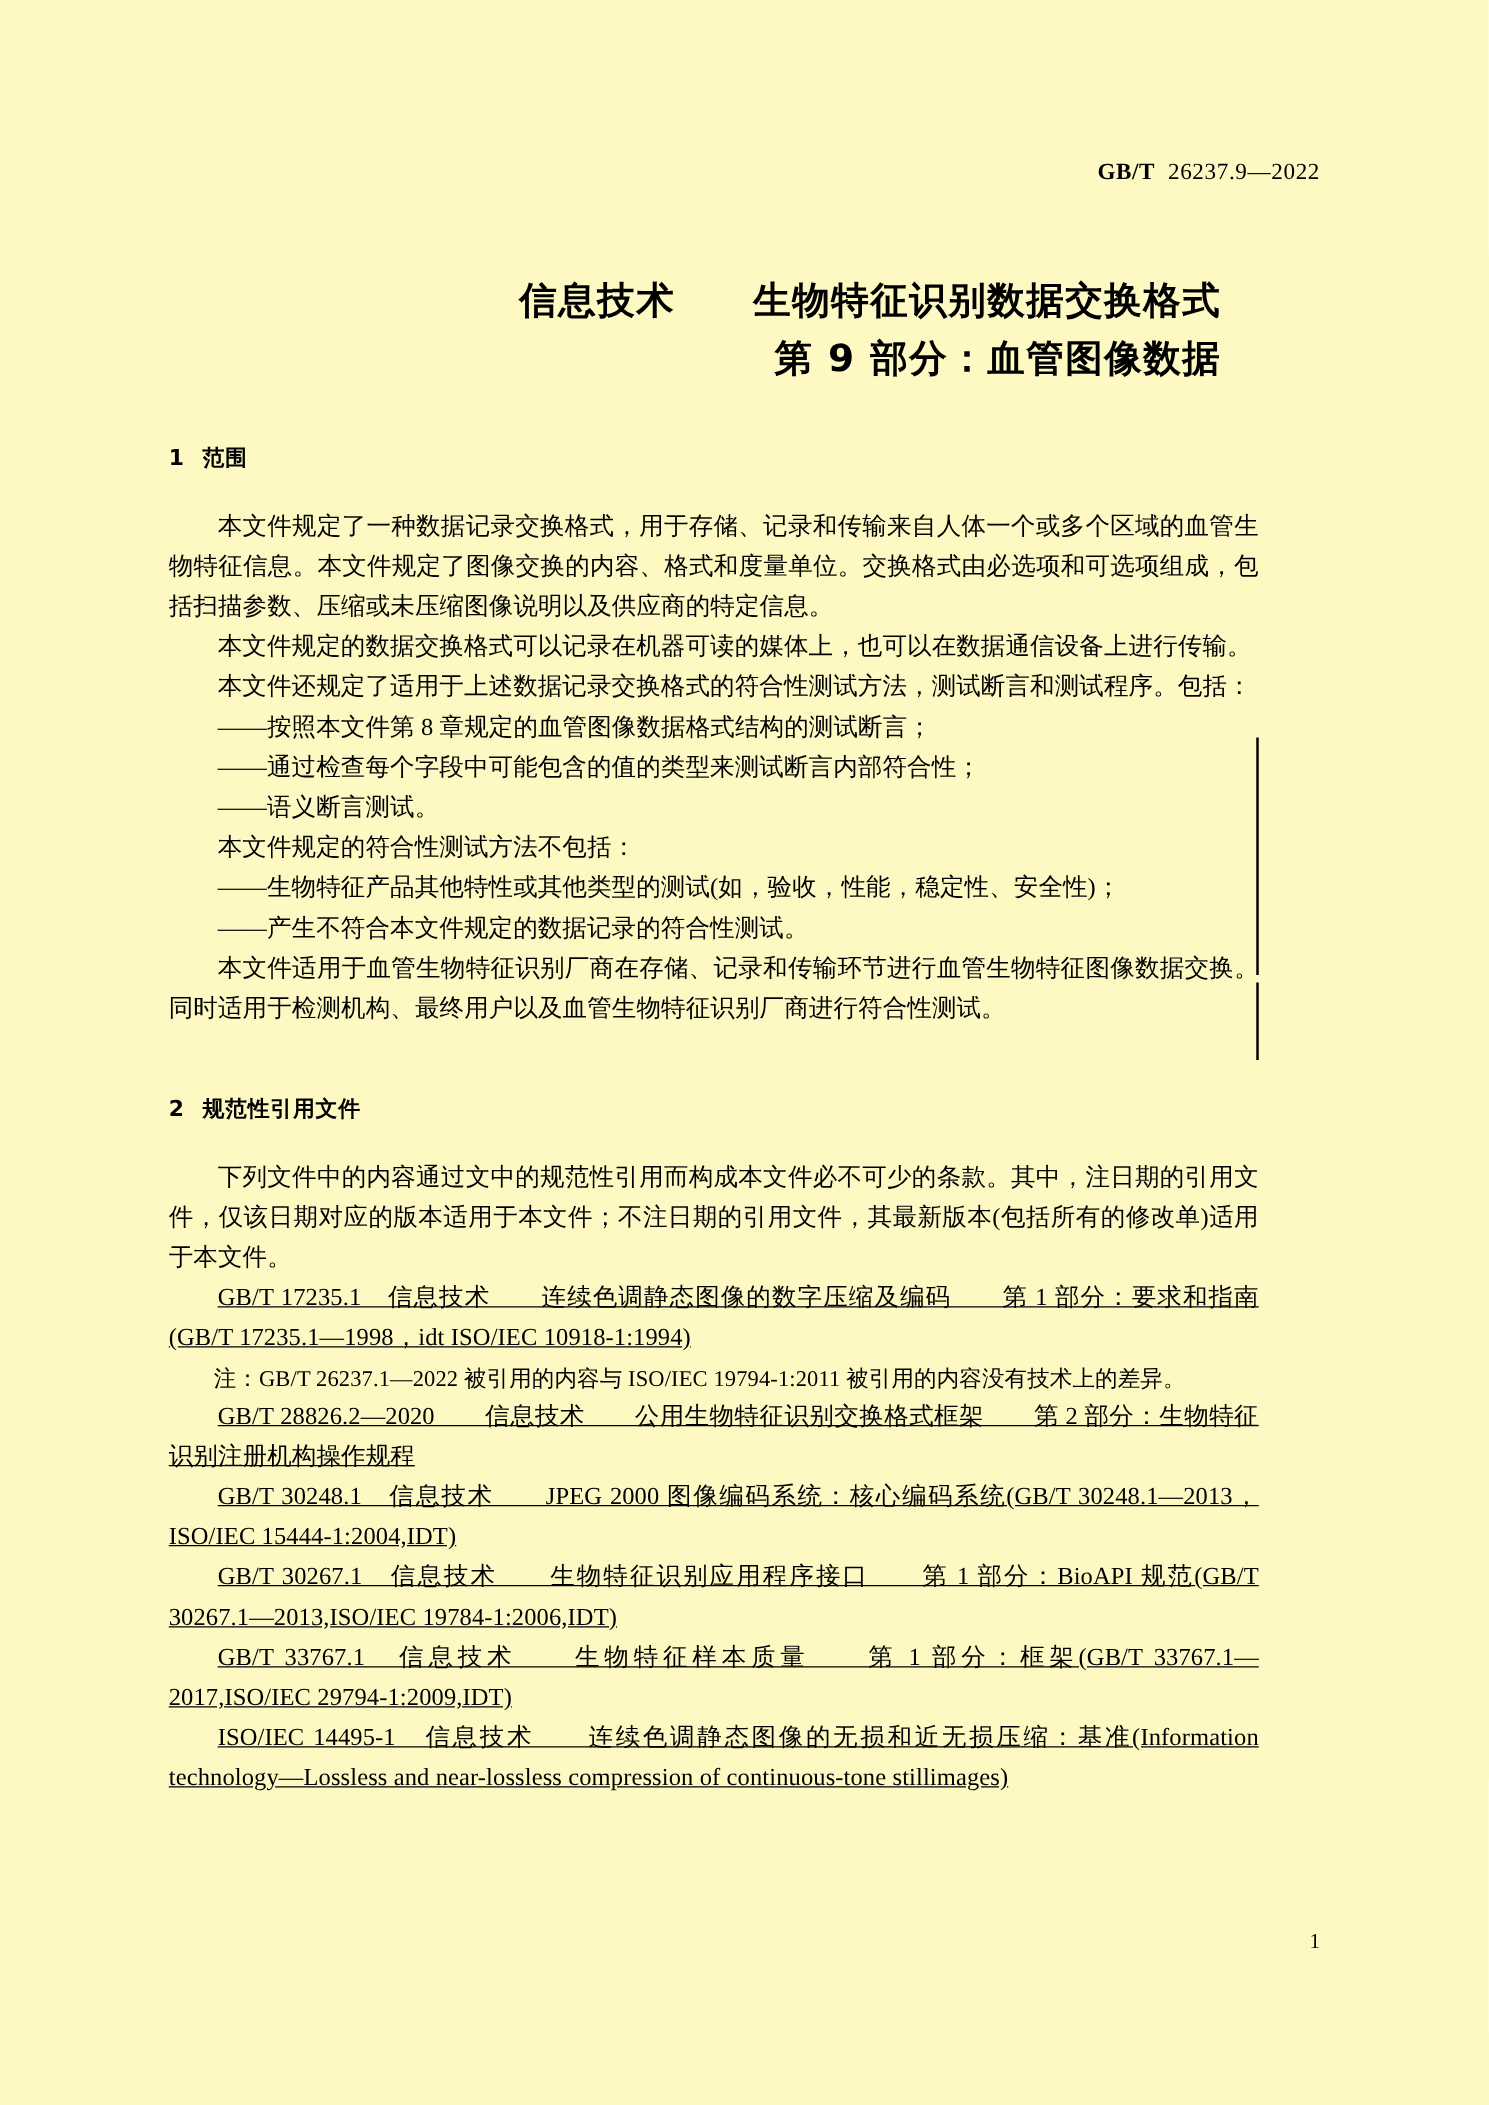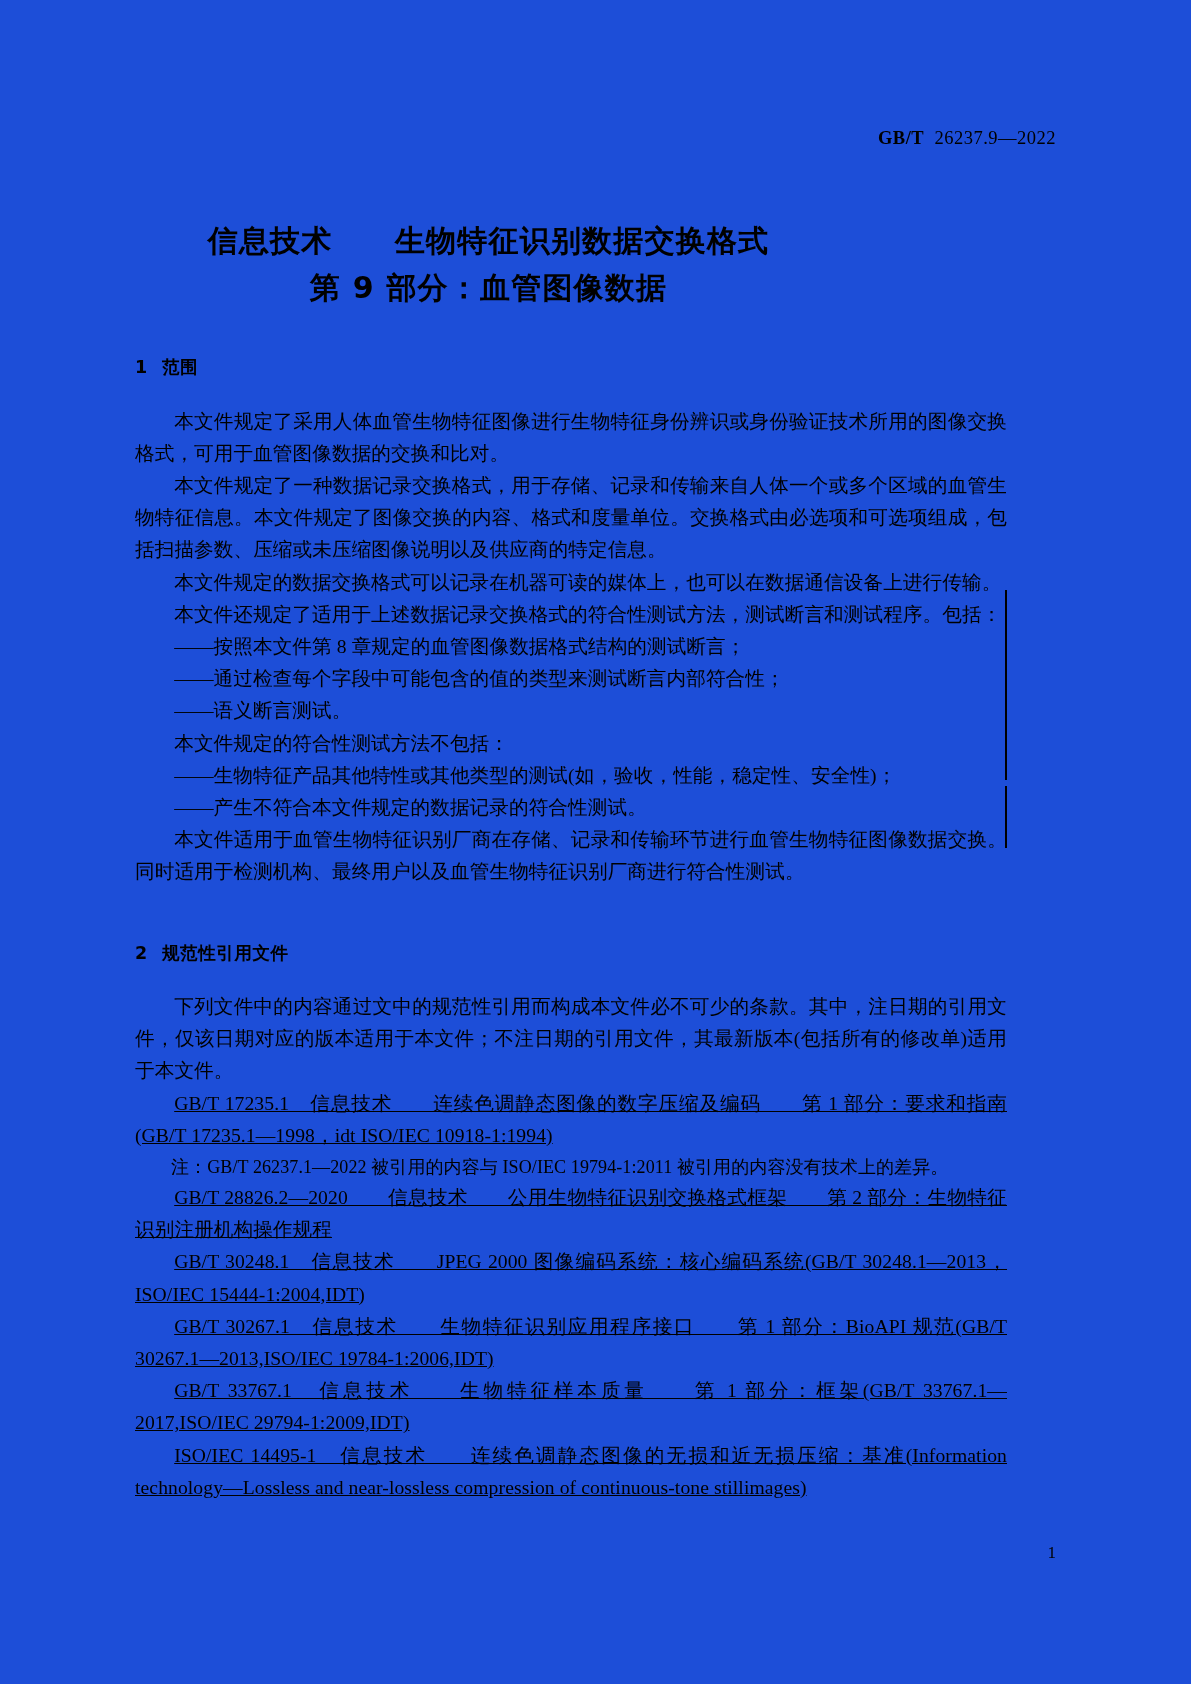--- a/index.html
+++ b/index.html
@@ -14,21 +14,21 @@
     font-family: "Liberation Serif", "DejaVu Serif", serif;
     color: #000000;
     overflow: hidden;
   }
 
   .page {
     position: absolute;
     left: 0; top: 0;
     width: 1191px;
     height: 1684px;
-    background: #1d4ed8;
+    background: #fef9c3;
   }
 
   
   .header {
     position: absolute;
     top: 128px;
     right: 135px;
     font-family: "Liberation Serif", "DejaVu Serif", serif;
     font-size: 18.5px;
     letter-spacing: 0.5px;
@@ -38,21 +38,21 @@
     font-weight: bold;
     letter-spacing: 0.5px;
   }
 
   
   .title-block {
     position: absolute;
     top: 218px;
     left: 0;
     width: 977px;
-    text-align: center;
+    text-align: right;
   }
   .title-line {
     font-family: "DejaVu Sans", "Liberation Sans", sans-serif;
     font-size: 30px;
     font-weight: bold;
     letter-spacing: 1.2px;
     line-height: 1.55;
     color: #000;
   }
 
@@ -147,21 +147,20 @@
     <div class="title-line">信息技术　　生物特征识别数据交换格式</div>
     <div class="title-line">第 9 部分：血管图像数据</div>
   </div>
 
   <div class="body">
 
     <div class="clause-head">
       <span class="num">1</span><span>范围</span>
     </div>
 
-    <p class="para">本文件规定了采用人体血管生物特征图像进行生物特征身份辨识或身份验证技术所用的图像交换格式，可用于血管图像数据的交换和比对。</p>
     <p class="para">本文件规定了一种数据记录交换格式，用于存储、记录和传输来自人体一个或多个区域的血管生物特征信息。本文件规定了图像交换的内容、格式和度量单位。交换格式由必选项和可选项组成，包括扫描参数、压缩或未压缩图像说明以及供应商的特定信息。</p>
     <p class="para">本文件规定的数据交换格式可以记录在机器可读的媒体上，也可以在数据通信设备上进行传输。</p>
     <p class="para">本文件还规定了适用于上述数据记录交换格式的符合性测试方法，测试断言和测试程序。包括：</p>
 
     <p class="dash">——按照本文件第 8 章规定的血管图像数据格式结构的测试断言；</p>
     <p class="dash">——通过检查每个字段中可能包含的值的类型来测试断言内部符合性；</p>
     <p class="dash">——语义断言测试。</p>
 
     <p class="para">本文件规定的符合性测试方法不包括：</p>
 

